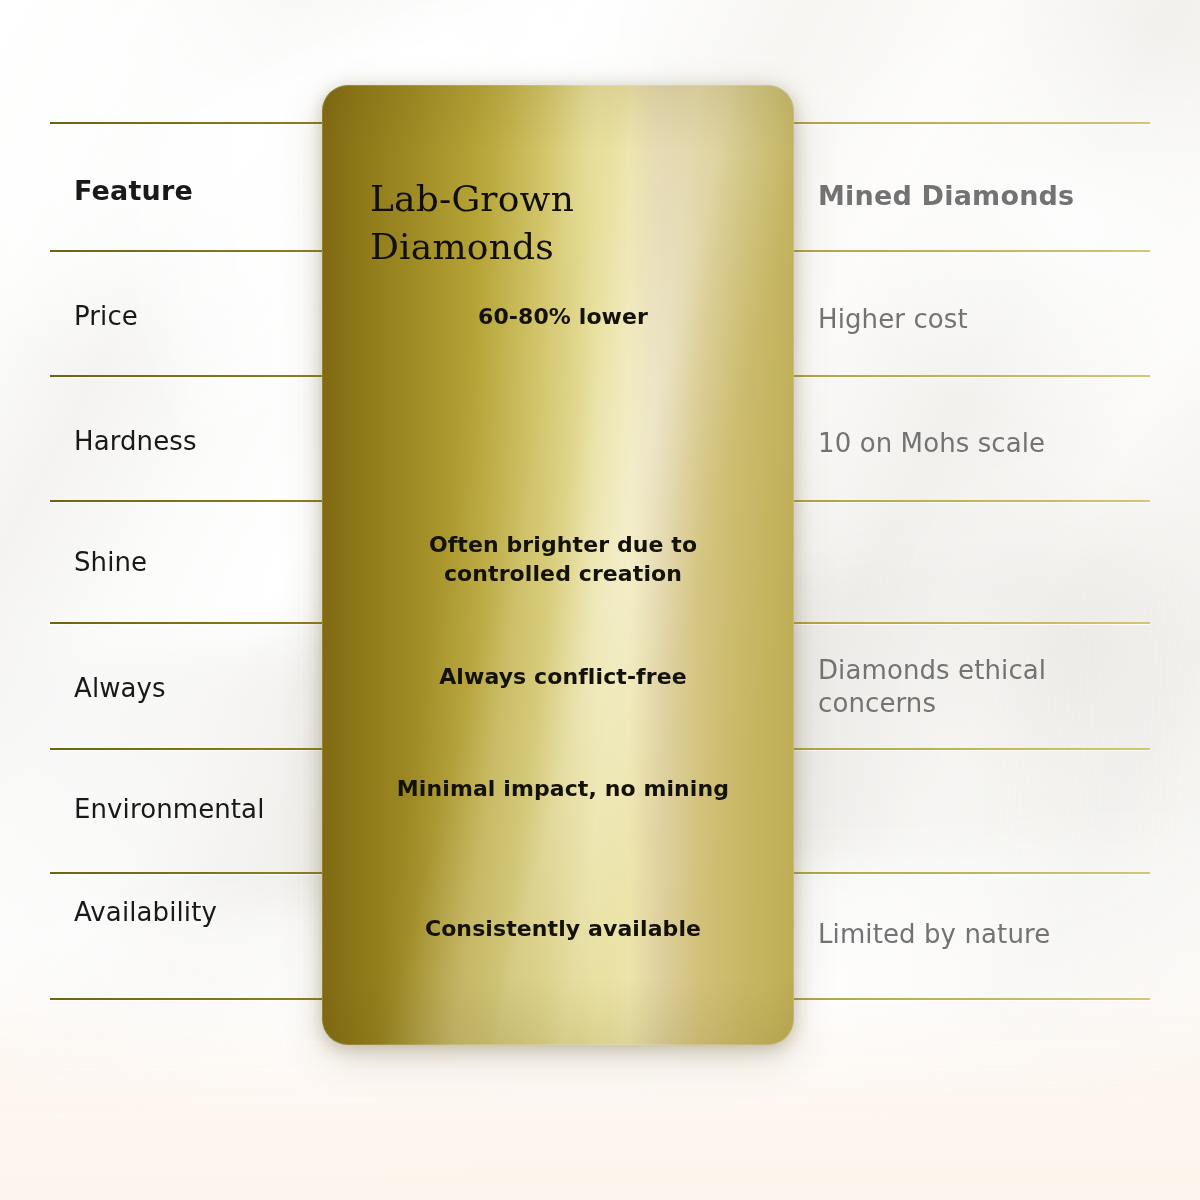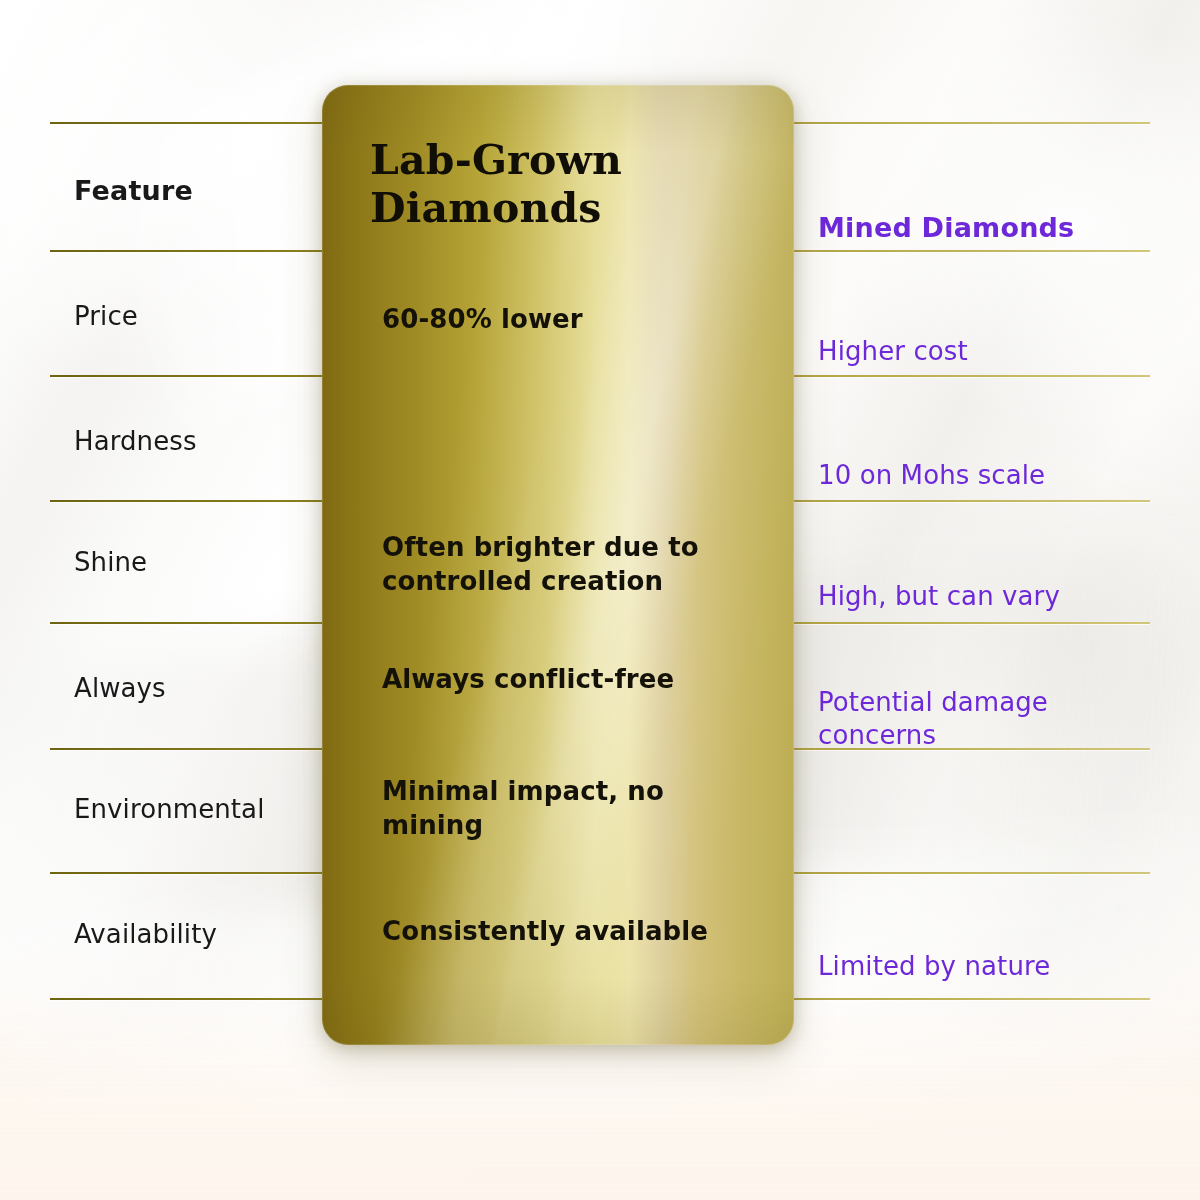--- a/index.html
+++ b/index.html
@@ -161,27 +161,26 @@
   .col-feature.head {
     font-weight: 700;
     font-size: 27px;
     letter-spacing: 0.2px;
   }
 
   
   .col-mined {
     left: 818px;
     width: 332px;
-    color: #6d28d9;
+    color: #737373;
     font-size: 26px;
     font-weight: 400;
     font-family: "DejaVu Sans", sans-serif;
     line-height: 1.28;
     letter-spacing: 0.1px;
-    margin-top: 32px;
   }
   .col-mined.head {
     font-weight: 700;
     font-size: 27px;
     letter-spacing: 0.2px;
   }
 
   
   #gold-card {
     position: absolute;
@@ -243,41 +242,43 @@
     content: "";
     position: absolute;
     inset: 0;
     border-radius: 26px;
     box-shadow: inset 0 0 0 1px rgba(255,255,255,0.16);
     pointer-events: none;
   }
 
   .gold-cell {
     position: absolute;
-    left: 60px;
+    left: 48px;
     width: 386px;
     color: #141208;
-    font-size: 26px;
+    font-size: 22px;
     font-weight: 700;
     font-family: "DejaVu Sans", sans-serif;
     line-height: 1.30;
     letter-spacing: 0.1px;
     z-index: 3;
+    text-align: center;
   }
   .gold-head {
     position: absolute;
     left: 48px;
     width: 386px;
     color: #100e05;
     font-family: "DejaVu Serif", serif;
-    font-weight: 700;
-    font-size: 41px;
+    font-weight: 400;
+    font-size: 36px;
     line-height: 1.17;
     letter-spacing: 0.2px;
     z-index: 3;
+    margin-top: 41px;
   }
 </style>
 </head>
 <body>
 
 <div id="backdrop">
   <div class="sheen sheen-a"></div>
   <div class="sheen sheen-b"></div>
   <div class="sheen sheen-c"></div>
   <div class="sheen sheen-g"></div>
@@ -302,31 +303,30 @@
   <div class="cell col-feature" style="top:425px">Hardness</div>
 
   <div class="cell col-feature" style="top:300px">Price</div>
 
   <div class="cell col-feature" style="top:546px">Shine</div>
 
   <div class="cell col-feature" style="top:672px">Always</div>
 
   <div class="cell col-feature" style="top:793px">Environmental</div>
 
-  <div class="cell col-feature" style="top:918px">Availability</div>
+  <div class="cell col-feature" style="top:896px">Availability</div>
 
   <div class="cell col-mined head" style="top:179px">Mined Diamonds</div>
 
   <div class="cell col-mined" style="top:303px">Higher cost</div>
 
   <div class="cell col-mined" style="top:427px">10 on Mohs scale</div>
 
-  <div class="cell col-mined" style="top:548px">High, but can vary</div>
-
-  <div class="cell col-mined" style="top:654px">Potential damage concerns</div>
+
+  <div class="cell col-mined" style="top:654px">Diamonds ethical concerns</div>
 
 
   <div class="cell col-mined" style="top:918px">Limited by nature</div>
 
   <div id="gold-card">
 
     <div class="gold-head" style="top:52px">Lab-Grown</div>
 
     <div class="gold-head" style="top:100px">Diamonds</div>
 

